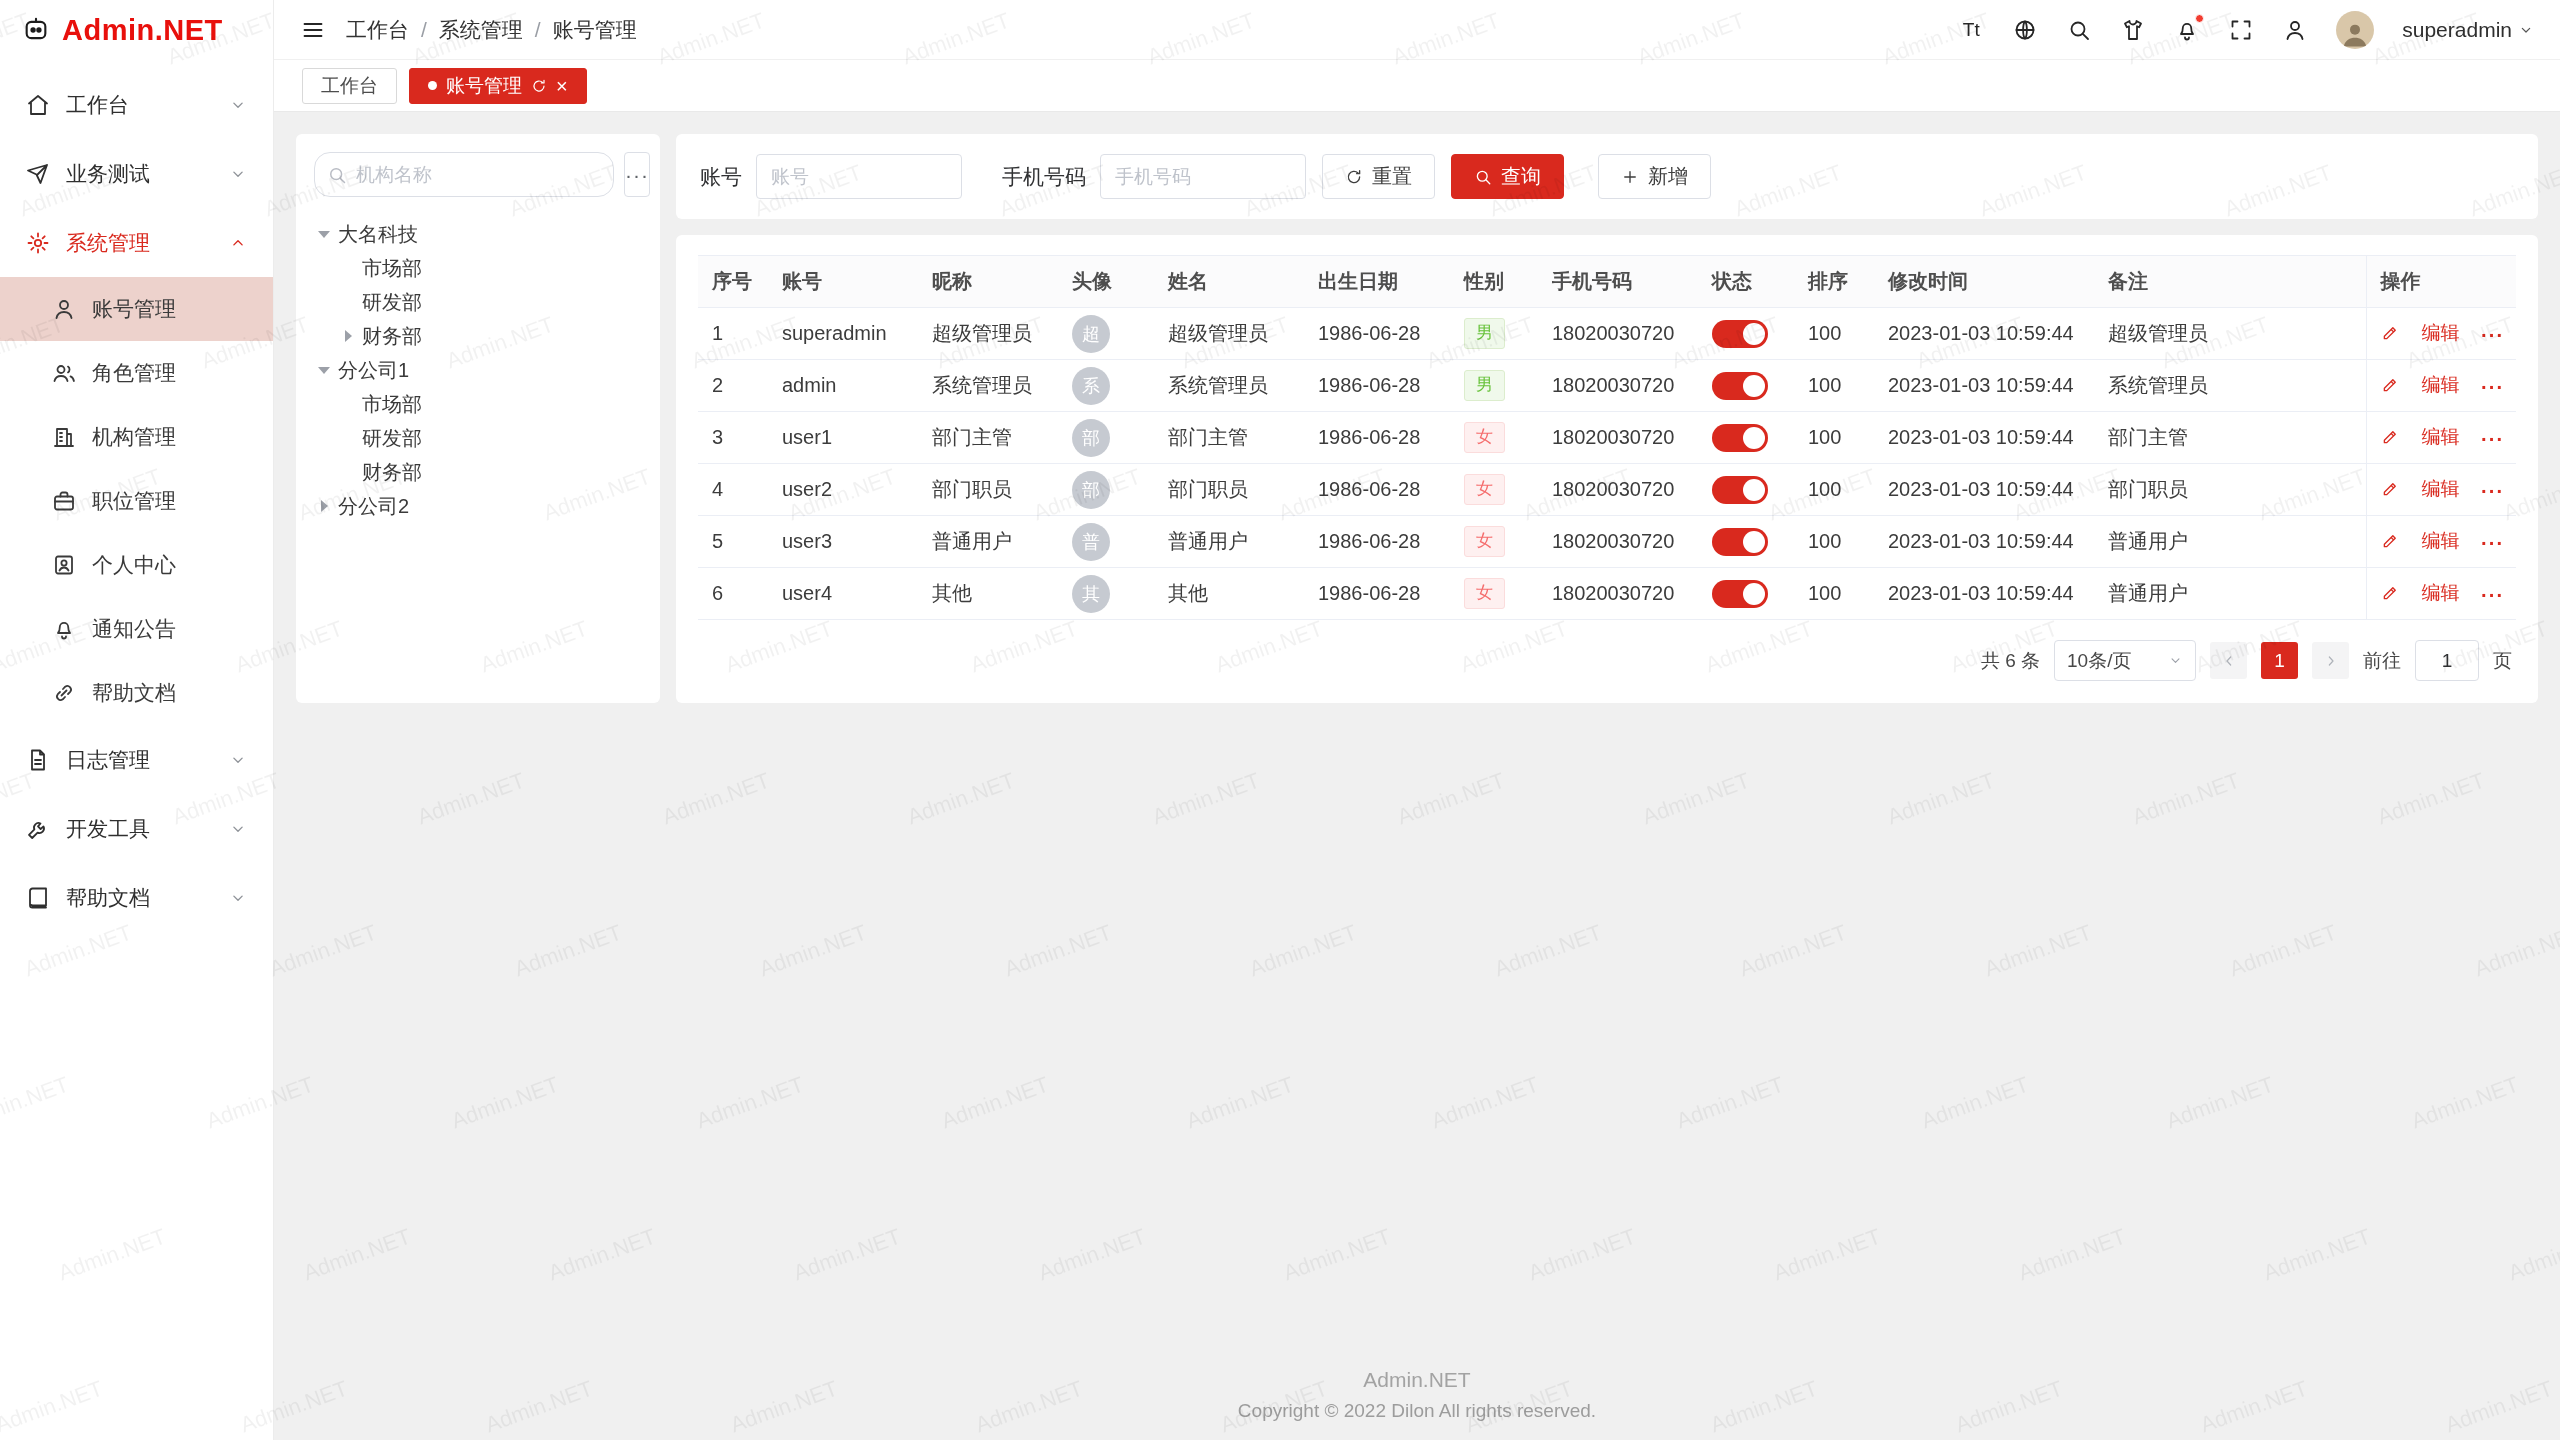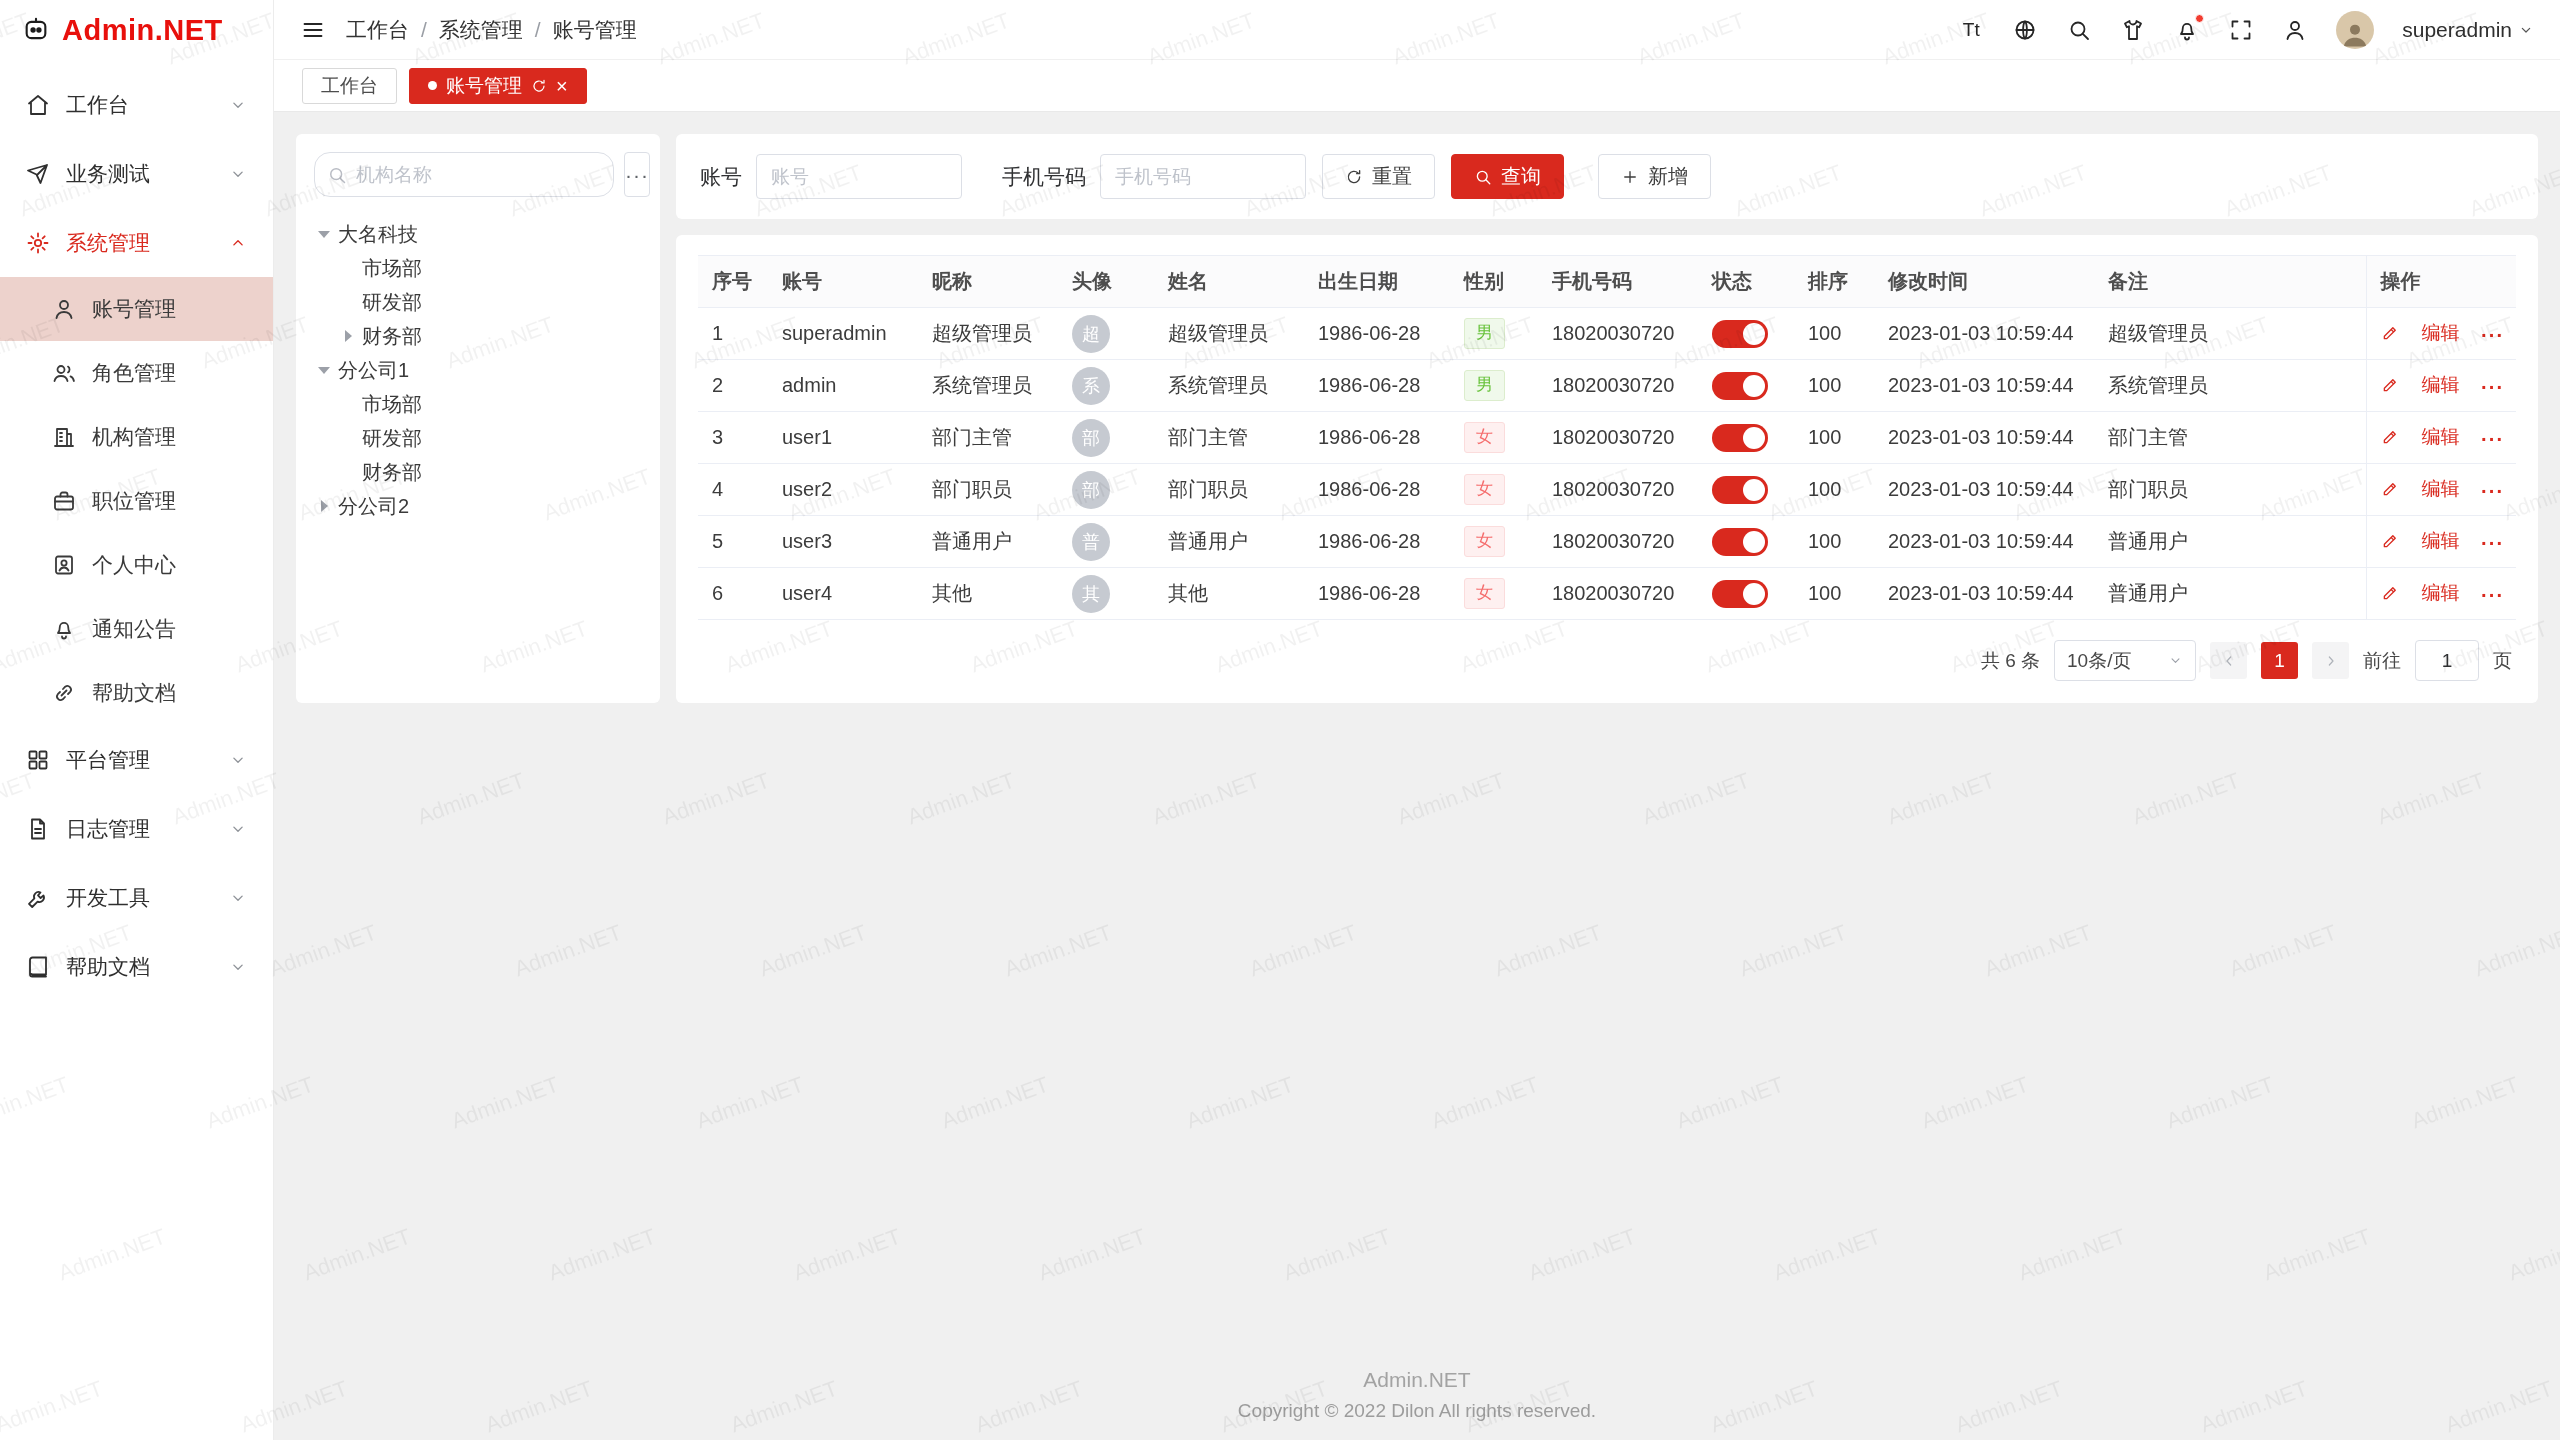--- a/index.html
+++ b/index.html
@@ -200,32 +200,20 @@
           <span>通知公告</span>
         </div>
         <div class="menu-item">
           <svg class="mi svgi" viewBox="0 0 24 24">
               <path d="M9.5 14.5l5-5M8 11 5.8 13.2a3.6 3.6 0 0 0 5 5.1L13 16M16 13l2.2-2.2a3.6 3.6 0 0 0-5-5.1L11 8"></path>
             </svg>
           <span>帮助文档</span>
         </div>
       </div>
 
-      <div class="menu-item">
-        <svg class="mi svgi" viewBox="0 0 24 24">
-            <rect x="3.5" y="3.5" width="7" height="7" rx="1"></rect>
-            <rect x="13.5" y="3.5" width="7" height="7" rx="1"></rect>
-            <rect x="3.5" y="13.5" width="7" height="7" rx="1"></rect>
-            <rect x="13.5" y="13.5" width="7" height="7" rx="1"></rect>
-          </svg>
-        <span>平台管理</span>
-        <svg class="chev svgi" viewBox="0 0 24 24">
-            <path d="M6.5 9.5 12 15l5.5-5.5"></path>
-          </svg>
-      </div>
 
       <div class="menu-item">
         <svg class="mi svgi" viewBox="0 0 24 24">
             <path d="M6 2.5h8l4 4V21.5H6ZM14 2.5v4h4M9 12h6M9 16h6"></path>
           </svg>
         <span>日志管理</span>
         <svg class="chev svgi" viewBox="0 0 24 24">
             <path d="M6.5 9.5 12 15l5.5-5.5"></path>
           </svg>
       </div>

